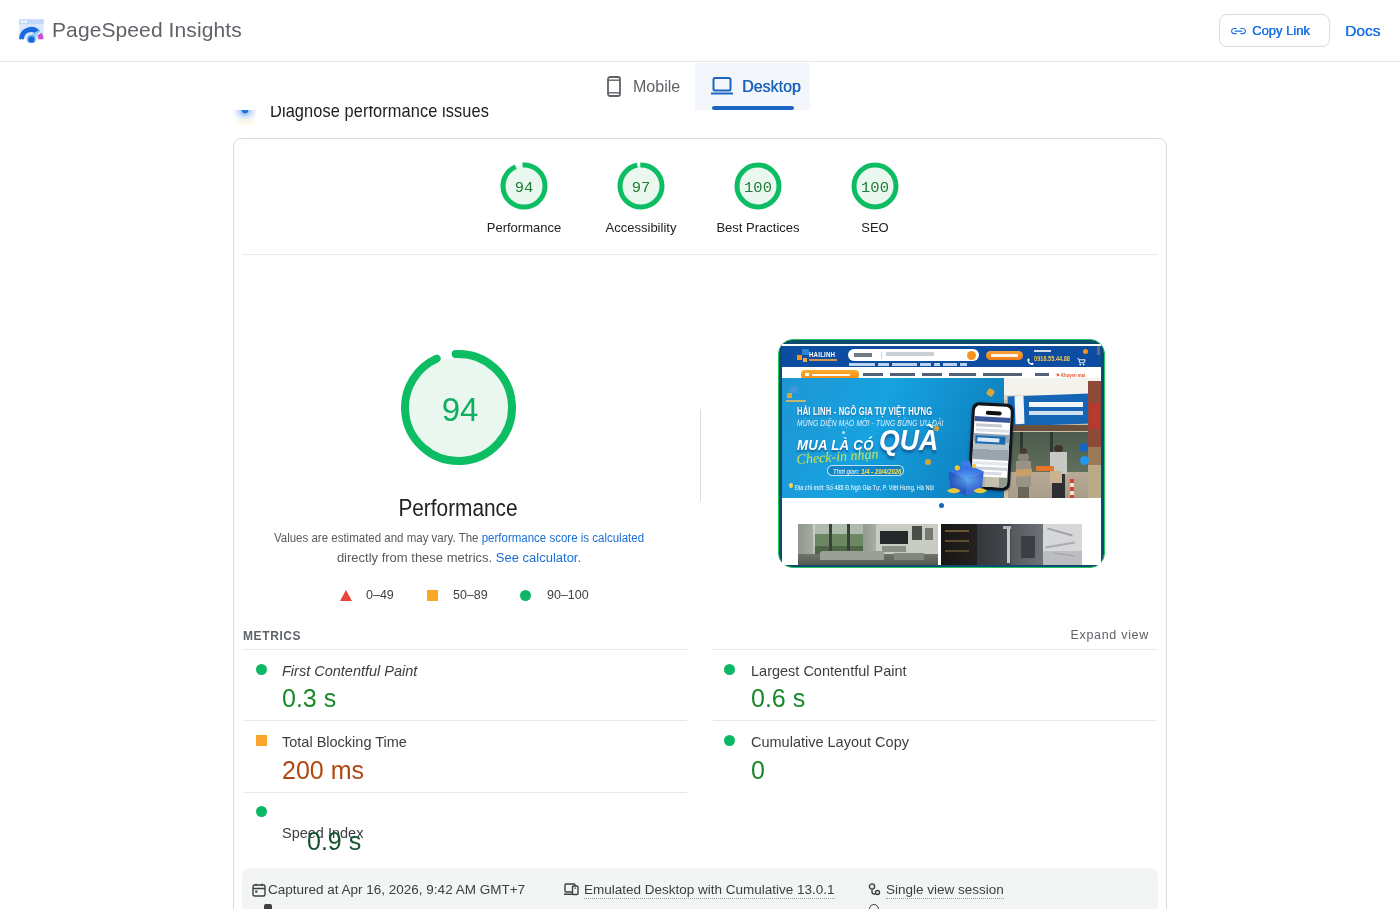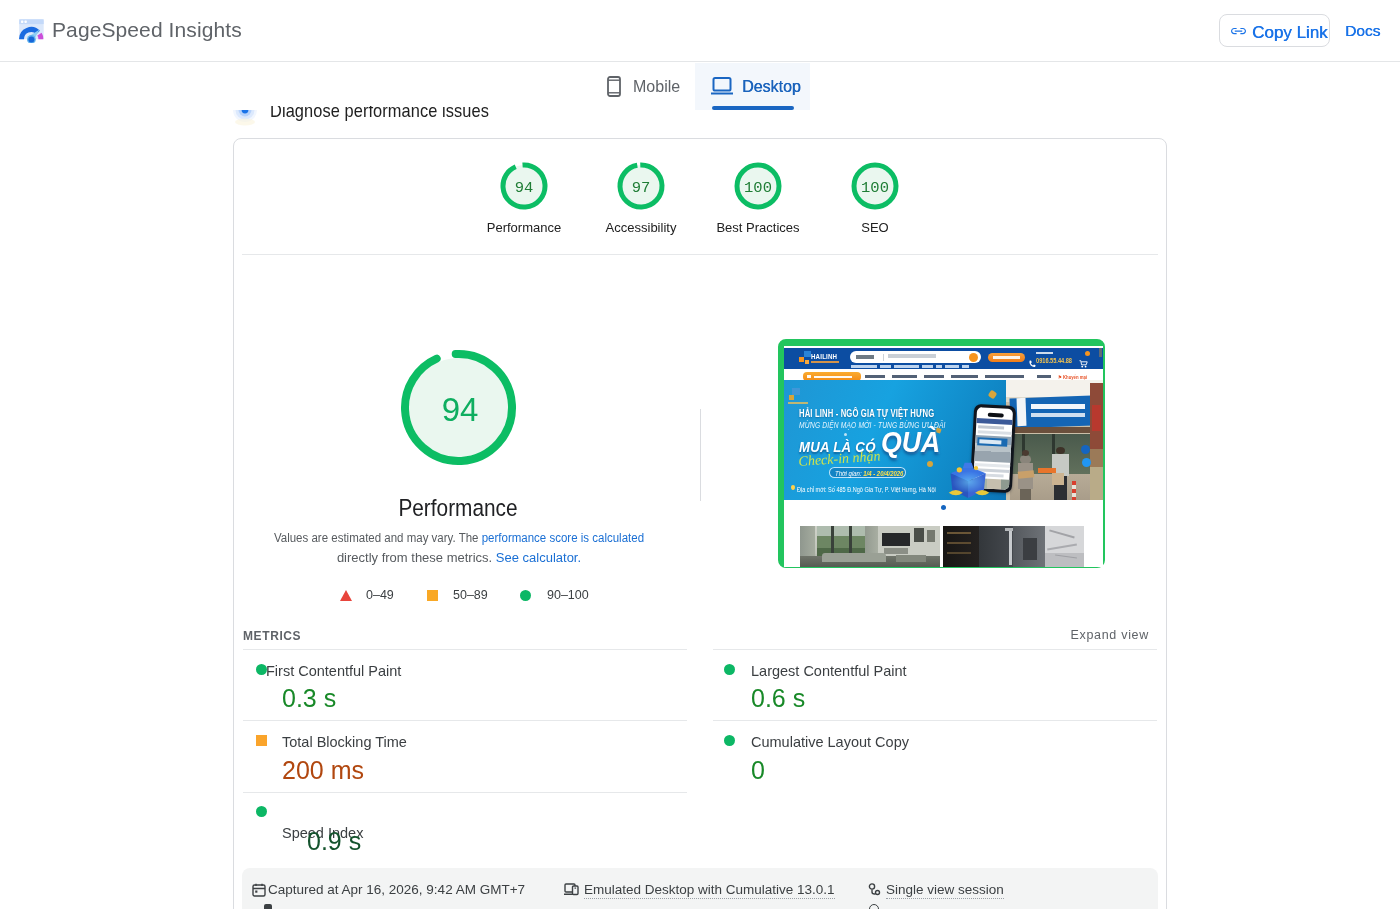--- a/index.html
+++ b/index.html
@@ -79,21 +79,21 @@
 
   <div class="abs" style="left:340px; top:590px; width:0; height:0; border-left:6px solid transparent; border-right:6px solid transparent; border-bottom:11px solid #e8453c;"></div>
   <div class="legtxt" style="left:366px;">0–49</div>
   <div class="abs" style="left:427px; top:590px; width:11px; height:11px; background:#f9a825;"></div>
   <div class="legtxt" style="left:453px;">50–89</div>
   <div class="abs" style="left:520px; top:590px; width:11px; height:11px; border-radius:50%; background:#0cb765;"></div>
   <div class="legtxt" style="left:547px;">90–100</div>
 
   <div class="abs" style="left:700px; top:409px; width:1px; height:92px; background:#dadce0;"></div>
 
-  <div class="abs" id="thumb" style="left:778px; top:339px; width:327px; height:229px; background:#22c55e; border:3px solid #22c55e; border-radius:8px;">
+  <div class="abs" id="thumb" style="left:778px; top:339px; width:327px; height:229px; background:#0c4a6e; border:1px solid #22c55e; border-radius:15px;">
    <div class="abs" style="left:3px; top:4px; width:319px; height:221px; overflow:hidden; background:#fff;">
 
     <div class="abs" style="left:0; top:2px; width:319px; height:21px; background:#0c4da2;"></div>
 
     <div class="abs" style="left:20px; top:5px; width:7px; height:6px; background:#2a83d8;"></div>
     <div class="abs" style="left:15px; top:11px; width:5px; height:5px; background:#f7941e;"></div>
     <div class="abs" style="left:21px; top:14px; width:4px; height:4px; background:#f7a83e;"></div>
     <div class="abs" style="left:27px; top:7px; font-size:7px; font-weight:700; color:#fff; letter-spacing:0.2px; transform:scaleX(0.88); transform-origin:left top;">HAILINH</div>
     <div class="abs" style="left:27px; top:15px; width:28px; height:1.5px; background:rgba(247,160,60,0.85);"></div>
 
@@ -260,21 +260,21 @@
   <div class="abs" style="left:243px; top:628.5px; font-size:12px; font-weight:700; letter-spacing:0.6px; color:#5f6368;">METRICS</div>
   <div class="abs" style="left:1049px; top:628px; width:100px; text-align:right; font-size:12.5px; font-weight:400; letter-spacing:0.7px; color:#5f6368;">Expand view</div>
 
   <div class="hr" style="left:243px; top:649px; width:444px;"></div>
   <div class="hr" style="left:713px; top:649px; width:444px;"></div>
   <div class="hr" style="left:243px; top:720px; width:444px;"></div>
   <div class="hr" style="left:713px; top:720px; width:444px;"></div>
   <div class="hr" style="left:243px; top:792px; width:444px;"></div>
 
   <div class="mdot" style="left:256px; top:664px;"></div>
-  <div class="abs mtitle" style="left:266px; top:663px;">First Contentful Paint</div>
+  <div class="abs mtitle" style="left:282px; top:663px;font-style:italic;">First Contentful Paint</div>
   <div class="abs mval" style="left:282px; top:684px; color:#188928;">0.3 s</div>
 
   <div class="mdot" style="left:724px; top:664px;"></div>
   <div class="abs mtitle" style="left:751px; top:663px;">Largest Contentful Paint</div>
   <div class="abs mval" style="left:751px; top:684px; color:#188928;">0.6 s</div>
 
   <div class="abs" style="left:256px; top:735px; width:11px; height:11px; background:#faa42b;"></div>
   <div class="abs mtitle" style="left:282px; top:734px;">Total Blocking Time</div>
   <div class="abs mval" style="left:282px; top:756px; color:#b1470f;">200 ms</div>
 
@@ -327,21 +327,21 @@
       <circle cx="12.4" cy="20.4" r="4.4" fill="#5fb3ef"></circle>
       <circle cx="12.4" cy="20.4" r="3" fill="#1766d8"></circle>
     </svg>
   </div>
   <div class="abs" style="left:52px; top:17.5px; font-size:21px; color:#5f6368; letter-spacing:0.1px;">PageSpeed Insights</div>
 
   <div class="abs" style="left:1219px; top:14px; width:111px; height:33px; border:1px solid #dadce0; border-radius:8px; background:#fff;">
     <svg class="abs" style="left:11px; top:12px;" width="15" height="8" viewBox="0 0 24 12">
       <path d="M1.9 6c0-1.71 1.39-3.1 3.1-3.1h4V1H5C2.24 1 0 3.24 0 6s2.24 5 5 5h4V9.1H5C3.29 9.1 1.9 7.71 1.9 6z M6 7h12V5H6v2z M19 1h-4v1.9h4c1.71 0 3.1 1.39 3.1 3.1s-1.39 3.1-3.1 3.1h-4V11h4c2.76 0 5-2.24 5-5s-2.24-5-5-5z" fill="#1a73e8"></path>
     </svg>
-    <div class="abs" style="left:32px; top:8px; font-size:17px; font-weight:400; color:#1a73e8; text-shadow:0.4px 0 0 #1a73e8;">Copy Link</div>
+    <div class="abs" style="left:32px; top:8px; font-size:13px; font-weight:400; color:#1a73e8; text-shadow:0.4px 0 0 #1a73e8;">Copy Link</div>
   </div>
   <div class="abs" style="left:1345px; top:22px; font-size:15.5px; font-weight:400; color:#1a73e8; text-shadow:0.4px 0 0 #1a73e8;">Docs</div>
 
   <div class="abs" style="left:225px; top:63px; width:40px; height:47px; background:#fff;"></div>
 
   <div class="abs" style="left:695px; top:63px; width:115px; height:47px; background:#f3f7fc;"></div>
   <div class="abs" style="left:712px; top:106px; width:82px; height:4px; border-radius:2px; background:#1a66c2;"></div>
 
   <svg class="abs" style="left:607px; top:76px;" width="14" height="21" viewBox="0 0 14 21">
     <rect x="1" y="1" width="12" height="19" rx="2" fill="none" stroke="#5f6368" stroke-width="1.8"></rect>

